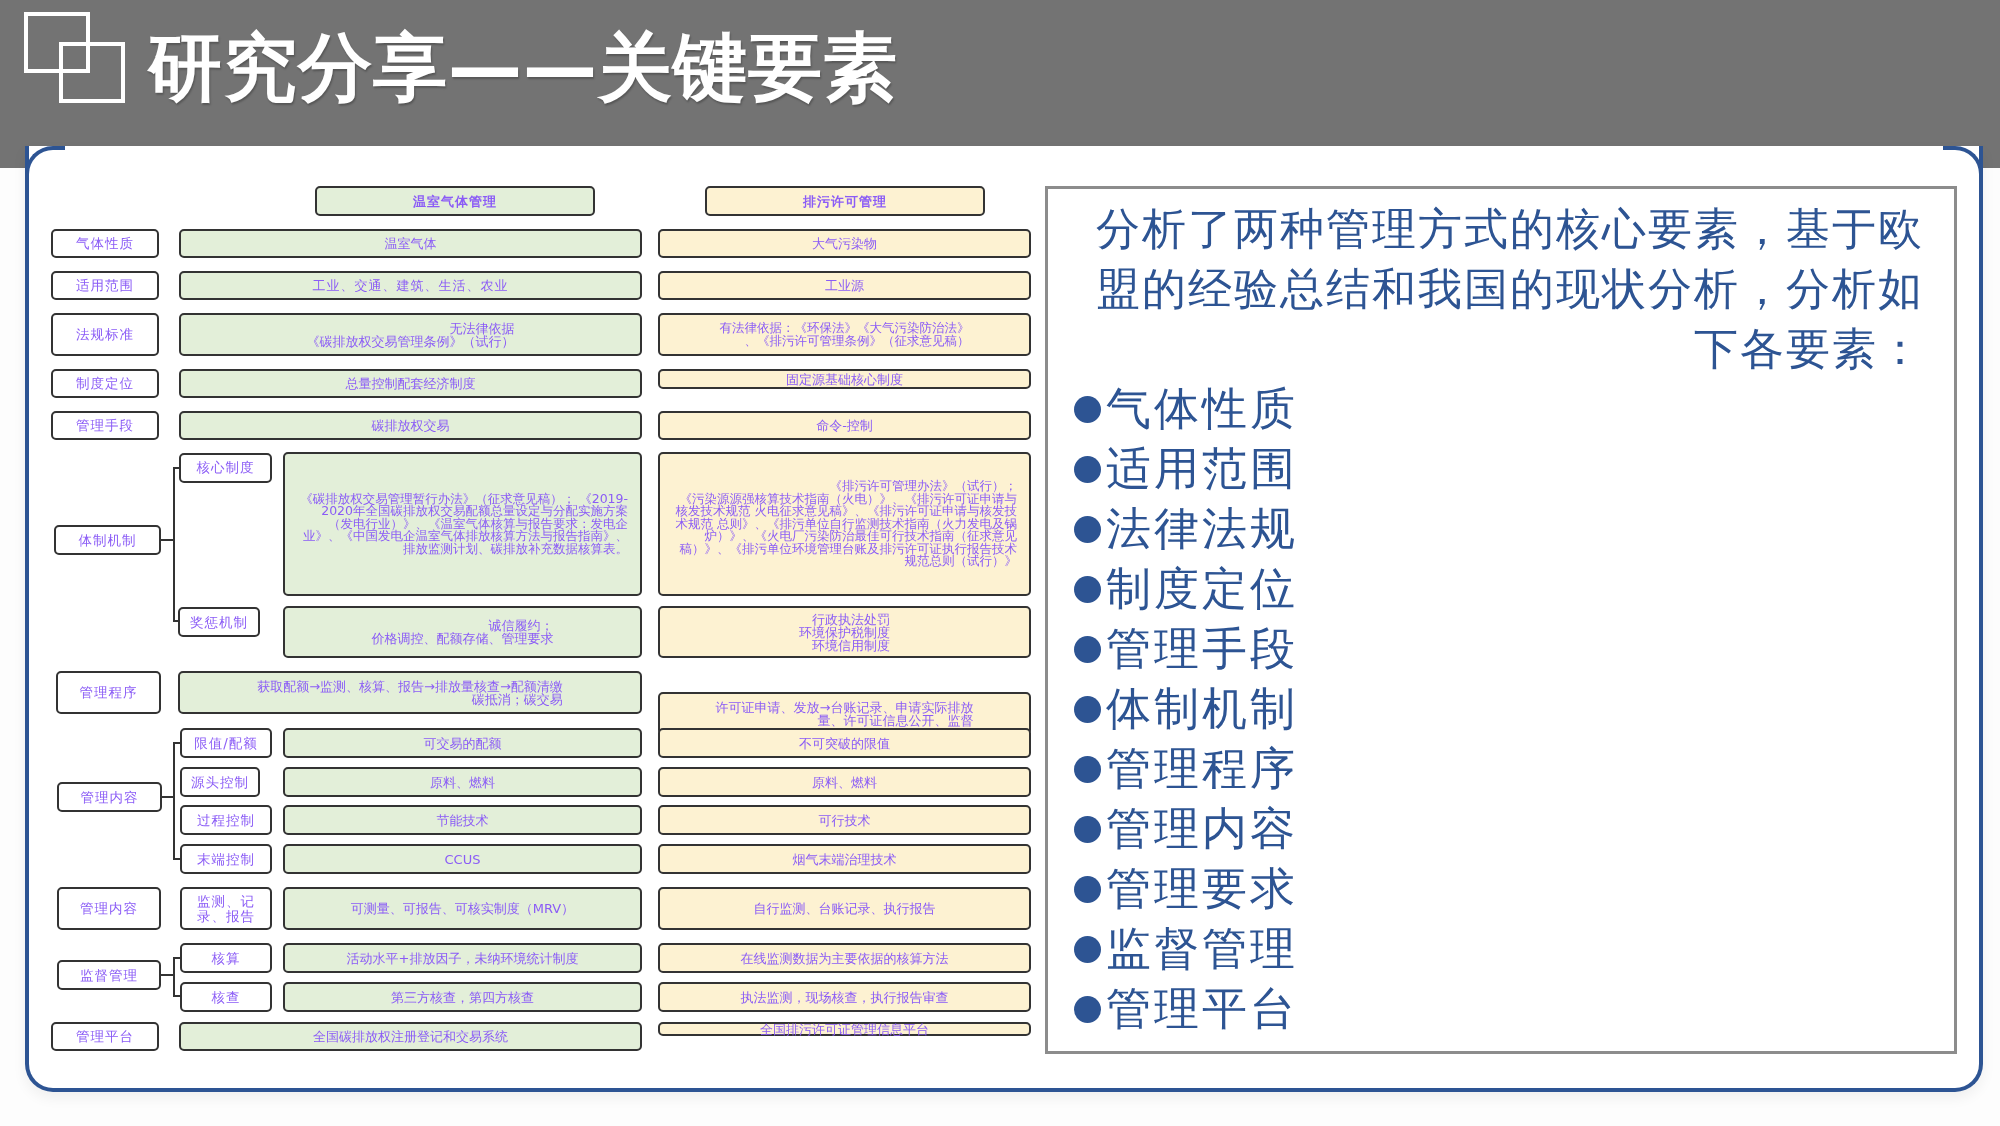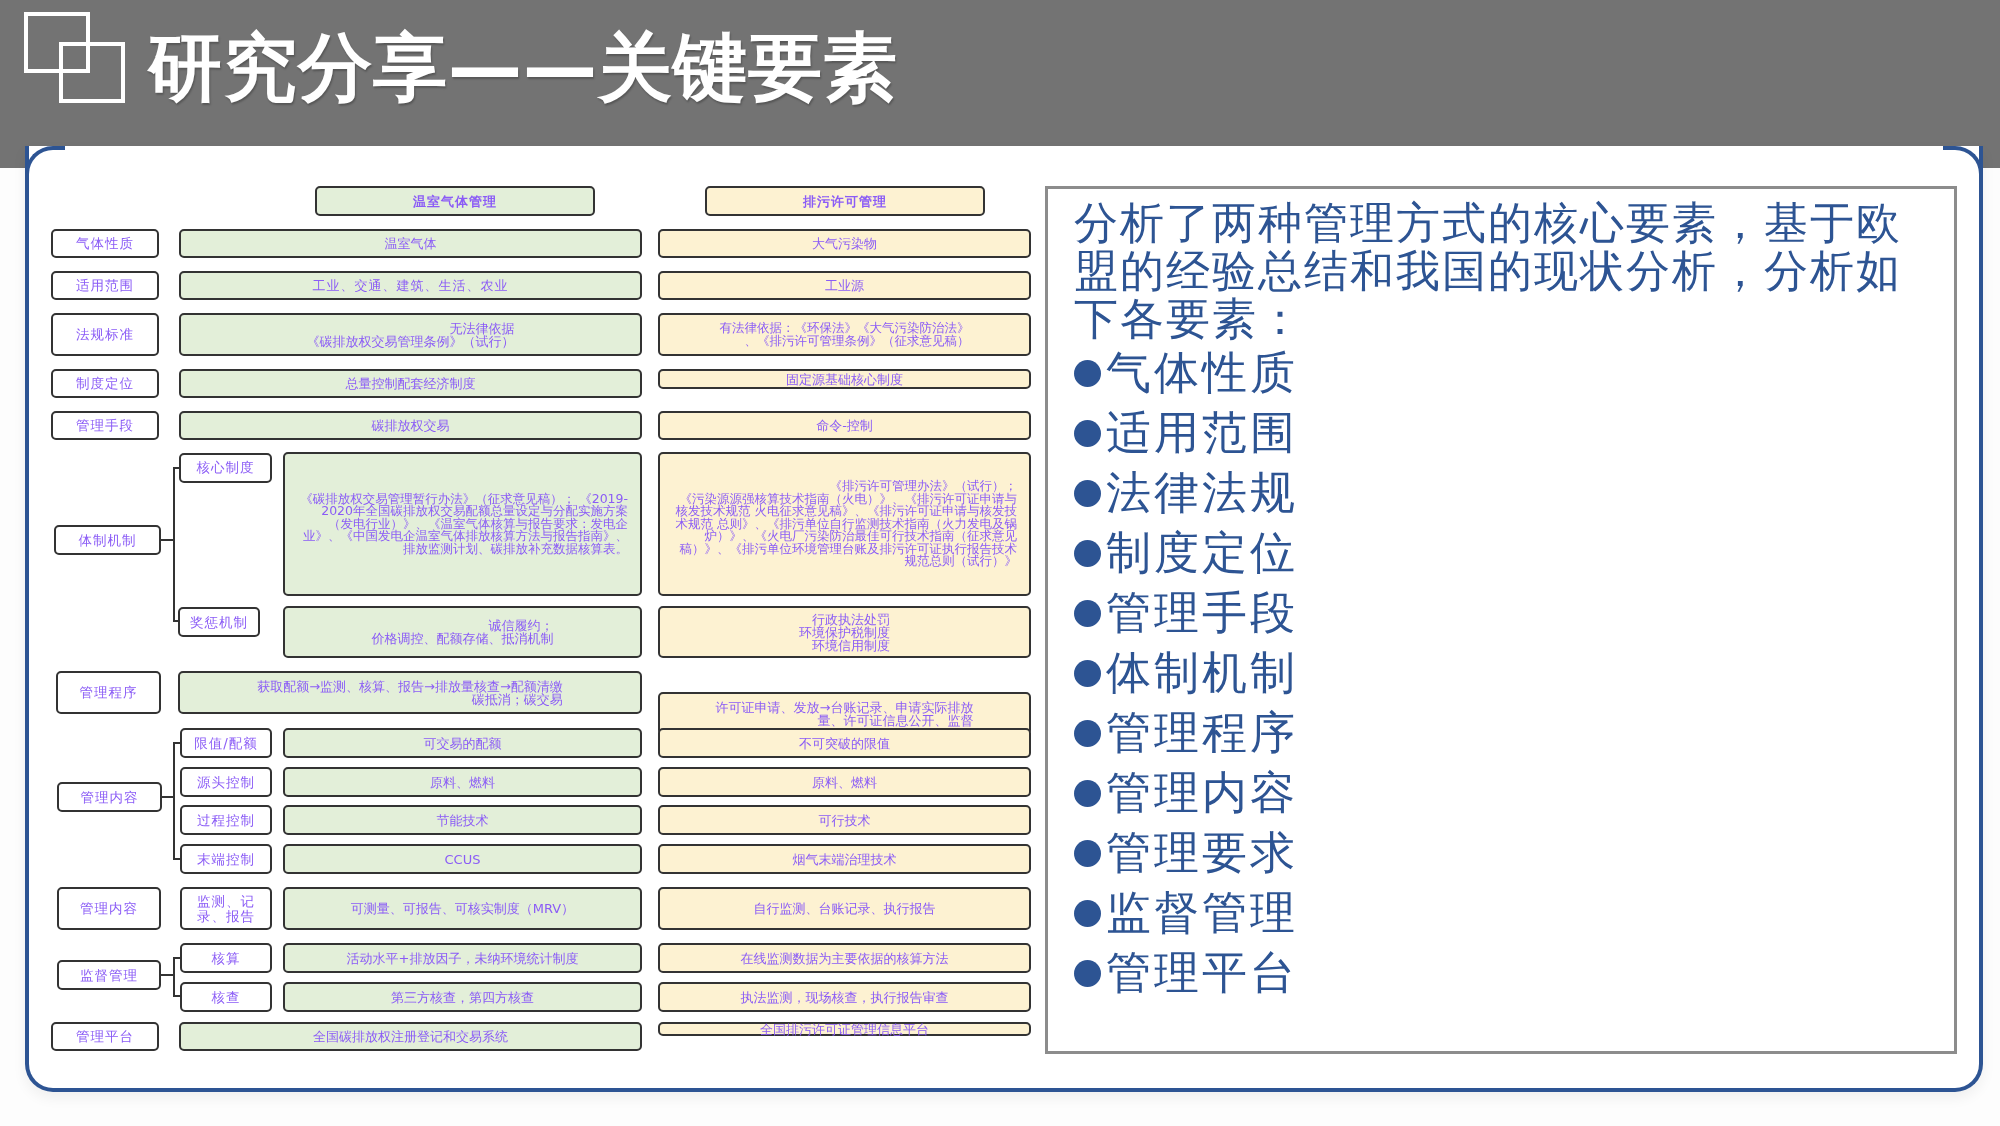--- a/index.html
+++ b/index.html
@@ -21,21 +21,21 @@
   .g { background: #e3efd9; }
   .y { background: #fdf2d2; }
   .hdr { font-weight: bold; font-size: 13px; letter-spacing: 1px; }
   .small { font-size: 12.5px; line-height: 12.5px; }
   .multi { white-space: pre-line; }
 
   .brace { position: absolute; border-left: 2px solid #333; }
   .tick { position: absolute; height: 2px; background: #333; }
 
   .panel { position: absolute; left: 1045px; top: 186px; width: 912px; height: 868px; border: 3px solid #8c8c8c; background: #ffffff; padding: 10px 30px 0 26px; color: #2d5493; font-family: "DejaVu Serif", "Liberation Serif", serif; }
-  .intro { font-size: 44px; line-height: 48px; letter-spacing: 2px; }
+  .intro { font-size: 44px; line-height: 60px; letter-spacing: 2px; text-align: right; }
   .bullets { list-style: none; }
   .bullets li { font-size: 45px; line-height: 60px; letter-spacing: 3px; display: flex; align-items: center; }
   .dot { display: inline-block; width: 27px; height: 27px; border-radius: 50%; background: #2d5493; margin-right: 5px; }
 </style>
 </head>
 <body>
 
 <div class="header">
   <div class="logo-sq a"></div>
   <div class="logo-sq b"></div>
@@ -78,42 +78,42 @@
   <div class="brace" style="left:173px;top:467px;height:155px;"></div>
   <div class="tick" style="left:173px;top:467px;width:6px;"></div>
   <div class="tick" style="left:173px;top:620px;width:6px;"></div>
   <div class="box lbl" style="left:179px;top:453px;width:93px;height:30px;align-items:flex-start;padding-top:6px;">核心制度</div>
   <div class="box g small" style="left:283px;top:452px;width:359px;height:144px;padding:0 12px;">《碳排放权交易管理暂行办法》（征求意见稿）；
 《2019-2020年全国碳排放权交易配额总量设定与分配实施方案（发电行业）》、《温室气体核算与报告要求：发电企业》、《中国发电企温室气体排放核算方法与报告指南》、排放监测计划、碳排放补充数据核算表。</div>
   <div class="box y small multi" style="left:658px;top:452px;width:373px;height:144px;padding:0 12px;">《排污许可管理办法》（试行）；
 《污染源源强核算技术指南（火电）》、《排污许可证申请与核发技术规范 火电征求意见稿》、《排污许可证申请与核发技术规范 总则》、《排污单位自行监测技术指南（火力发电及锅炉）》、《火电厂污染防治最佳可行技术指南（征求意见稿）》、《排污单位环境管理台账及排污许可证执行报告技术规范总则（试行）》</div>
   <div class="box lbl" style="left:178px;top:607px;width:82px;height:30px;">奖惩机制</div>
   <div class="box g multi" style="left:283px;top:606px;width:359px;height:52px;">诚信履约；
-价格调控、配额存储、抵消机制</div>
+价格调控、配额存储、管理要求</div>
   <div class="box y multi" style="left:658px;top:606px;width:373px;height:52px;">行政执法处罚
 环境保护税制度
 环境信用制度</div>
 
   <div class="box lbl" style="left:56px;top:671px;width:105px;height:43px;">管理程序</div>
   <div class="box g multi" style="left:178px;top:671px;width:464px;height:43px;">获取配额→监测、核算、报告→排放量核查→配额清缴
 碳抵消；碳交易</div>
   <div class="box y multi" style="left:658px;top:692px;width:373px;height:43px;">许可证申请、发放→台账记录、申请实际排放
 量、许可证信息公开、监督</div>
 
   <div class="box lbl" style="left:57px;top:782px;width:105px;height:30px;">管理内容</div>
   <div class="tick" style="left:162px;top:796px;width:12px;"></div>
   <div class="brace" style="left:173px;top:742px;height:118px;"></div>
   <div class="tick" style="left:173px;top:742px;width:7px;"></div>
   <div class="tick" style="left:173px;top:858px;width:7px;"></div>
 
   <div class="box lbl" style="left:180px;top:728px;width:92px;height:30px;">限值/配额</div>
   <div class="box g" style="left:283px;top:728px;width:359px;height:30px;">可交易的配额</div>
   <div class="box y" style="left:658px;top:728px;width:373px;height:30px;">不可突破的限值</div>
 
-  <div class="box lbl" style="left:180px;top:767px;width:92px;height:30px;">源头控制</div>
+  <div class="box lbl" style="left:180px;top:767px;width:80px;height:30px;">源头控制</div>
   <div class="box g" style="left:283px;top:767px;width:359px;height:30px;">原料、燃料</div>
   <div class="box y" style="left:658px;top:767px;width:373px;height:30px;">原料、燃料</div>
 
   <div class="box lbl" style="left:180px;top:805px;width:92px;height:30px;">过程控制</div>
   <div class="box g" style="left:283px;top:805px;width:359px;height:30px;">节能技术</div>
   <div class="box y" style="left:658px;top:805px;width:373px;height:30px;">可行技术</div>
 
   <div class="box lbl" style="left:180px;top:844px;width:92px;height:30px;">末端控制</div>
   <div class="box g" style="left:283px;top:844px;width:359px;height:30px;">CCUS</div>
   <div class="box y" style="left:658px;top:844px;width:373px;height:30px;">烟气末端治理技术</div>

